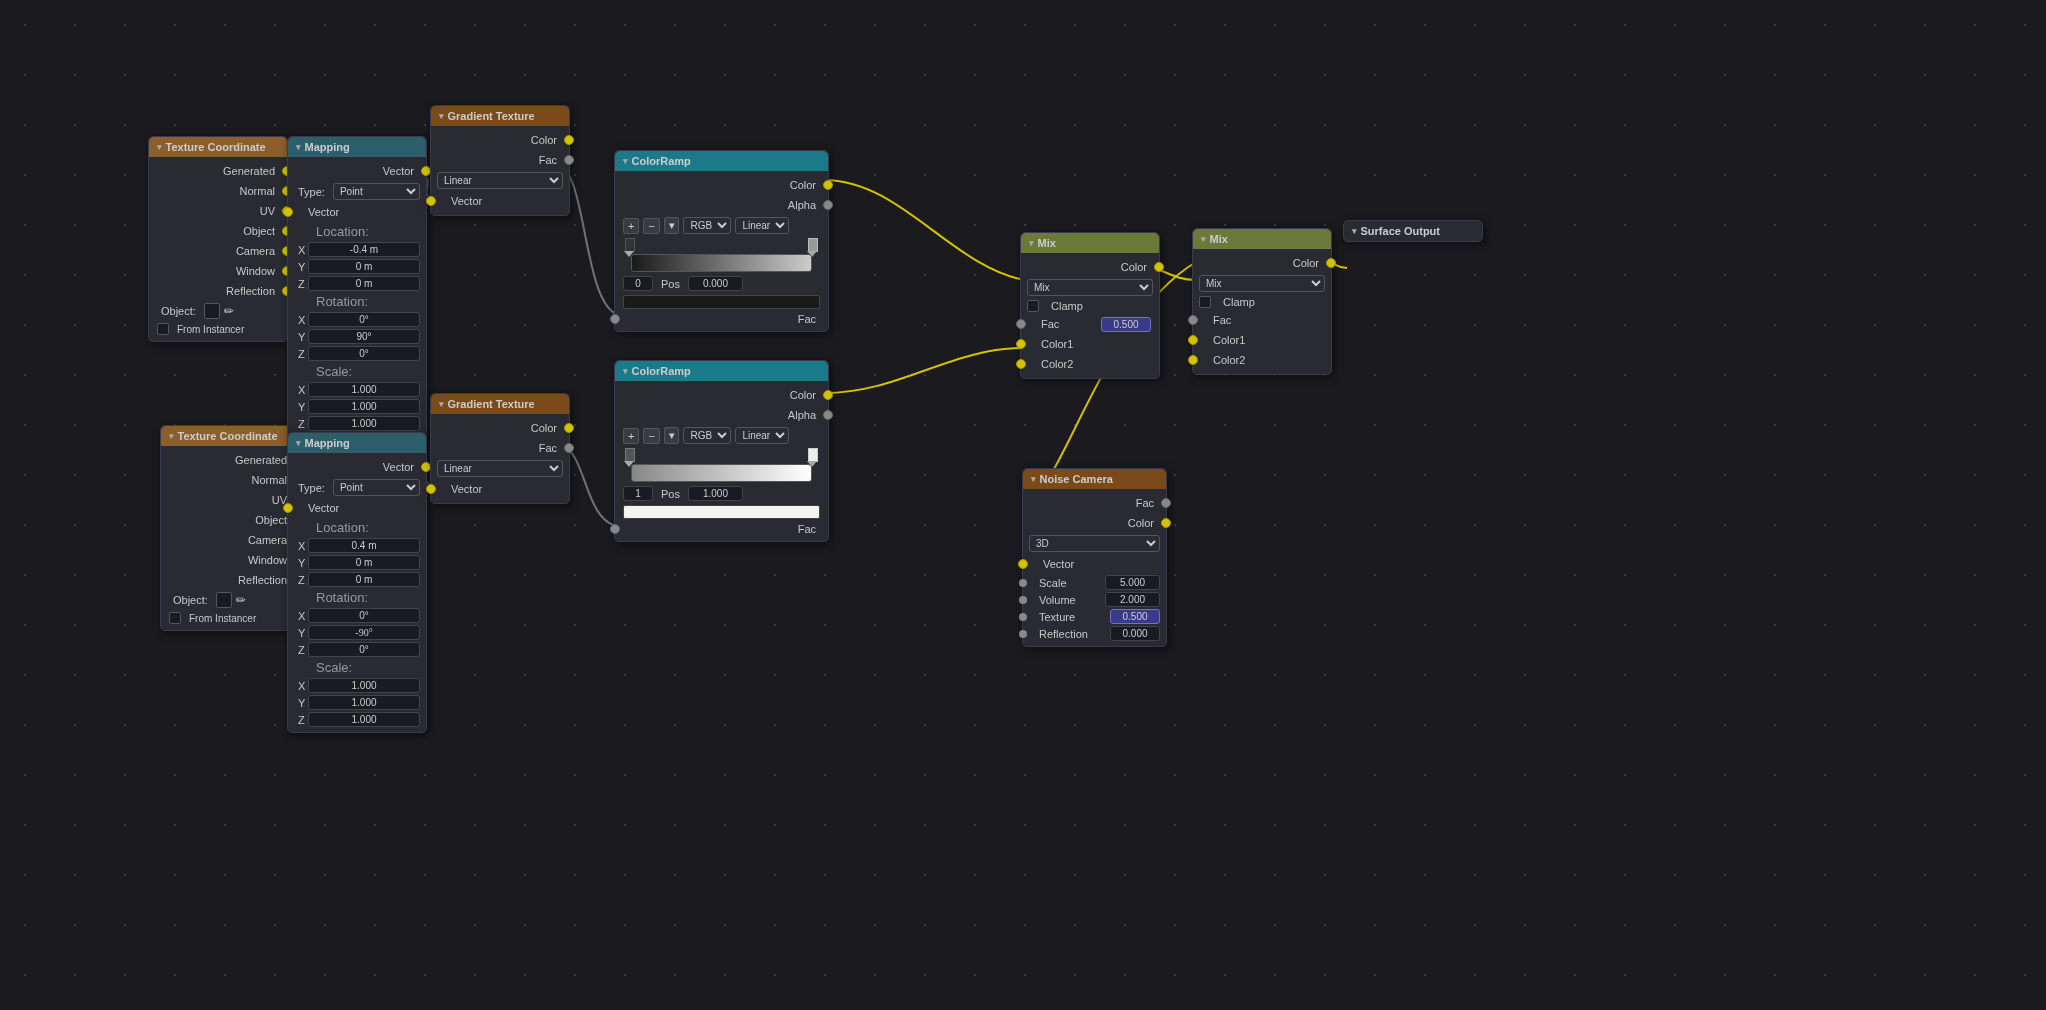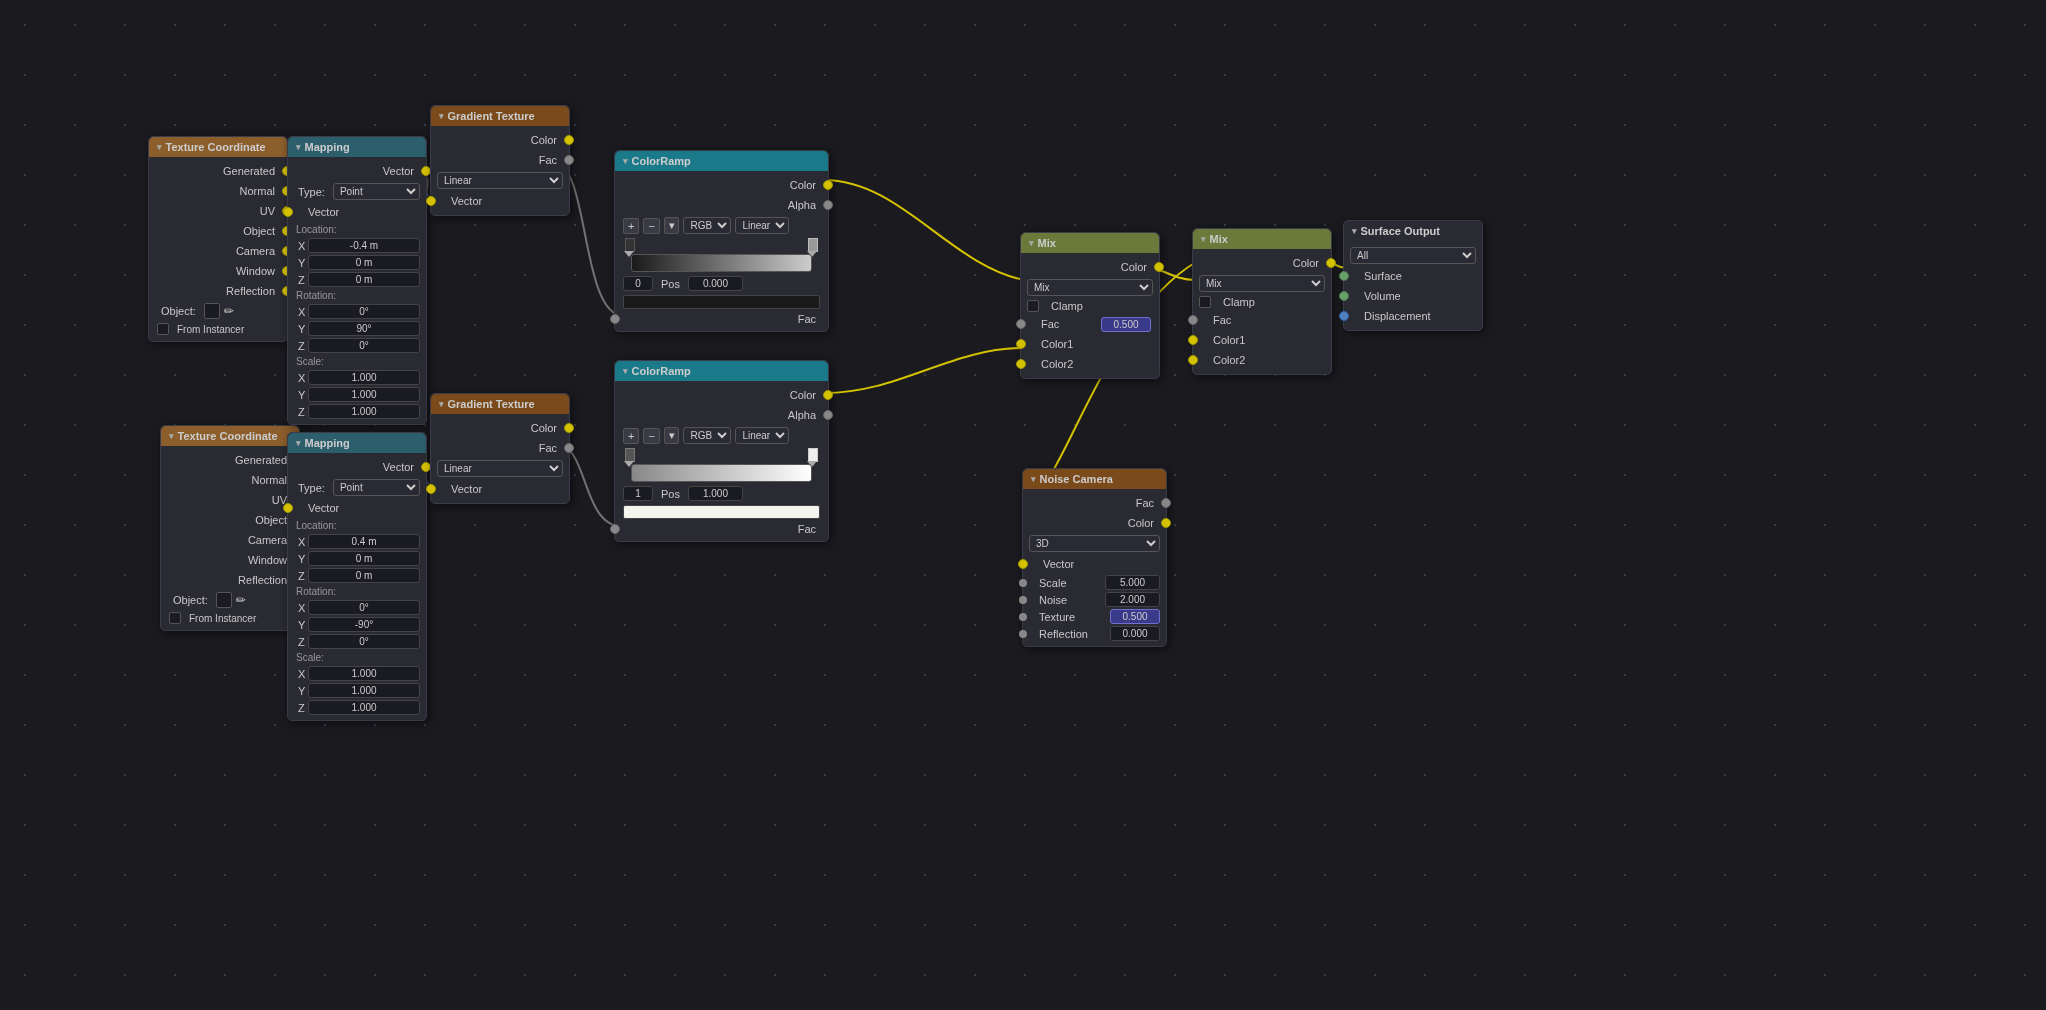--- a/index.html
+++ b/index.html
@@ -125,23 +125,24 @@
     .node-select {
       background: #2a2a35;
       border: 1px solid #555;
       color: #ccc;
       font-size: 10px;
       padding: 1px 2px;
       border-radius: 3px;
     }
 
     .section-label {
-      font-size: 10px;
+      font-size: 13px;
       color: #999;
       padding: 2px 8px;
+      margin-left: 20px;
     }
 
     
     .node-checkbox {
       width: 12px;
       height: 12px;
       background: #1a1a22;
       border: 1px solid #555;
       border-radius: 2px;
       display: inline-block;
@@ -454,21 +455,21 @@
         <span class="node-label" style="width:14px;">Z</span>
         <input type="text" class="node-input" value="0 m" style="flex: 1 1 0%;">
       </div>
       <div class="section-label">Rotation:</div>
       <div style="display:flex; align-items:center; padding:1px 6px;">
         <span class="node-label" style="width:14px;">X</span>
         <input type="text" class="node-input" value="0°" style="flex: 1 1 0%;">
       </div>
       <div style="display:flex; align-items:center; padding:1px 6px;">
         <span class="node-label" style="width:14px;">Y</span>
-        <input type="text" class="node-input" value="-90°" style="flex: 1 1 0%;">
+        <input type="text" class="node-input" value="-90°" style="flex: 1 1 0%; font-family: Liberation Serif, serif;">
       </div>
       <div style="display:flex; align-items:center; padding:1px 6px;">
         <span class="node-label" style="width:14px;">Z</span>
         <input type="text" class="node-input" value="0°" style="flex: 1 1 0%;">
       </div>
       <div class="section-label">Scale:</div>
       <div style="display:flex; align-items:center; padding:1px 6px;">
         <span class="node-label" style="width:14px;">X</span>
         <input type="text" class="node-input" value="1.000" style="flex: 1 1 0%;">
       </div>
@@ -726,55 +727,36 @@
         <span class="socket socket-left socket-yellow" style="left:-5px;"></span>
         <span class="node-label" style="margin-left:8px;">Vector</span>
       </div>
       <div style="display:flex; align-items:center; padding:1px 6px; position:relative;">
         <span class="socket" style="width:8px;height:8px;background:#888;border-radius:50%;position:absolute;left:-4px;"></span>
         <span class="node-label" style="margin-left:6px;">Scale</span>
         <input type="text" class="node-input" value="5.000" style="width: 55px; margin-left: auto;">
       </div>
       <div style="display:flex; align-items:center; padding:1px 6px; position:relative;">
         <span class="socket" style="width:8px;height:8px;background:#888;border-radius:50%;position:absolute;left:-4px;"></span>
-        <span class="node-label" style="margin-left:6px;">Noise</span>
+        <span class="node-label" style="margin-left:6px;">Volume</span>
         <input type="text" class="node-input" value="2.000" style="width: 55px; margin-left: auto;">
       </div>
       <div style="display:flex; align-items:center; padding:1px 6px; position:relative;">
         <span class="socket" style="width:8px;height:8px;background:#888;border-radius:50%;position:absolute;left:-4px;"></span>
         <span class="node-label" style="margin-left:6px;">Texture</span>
         <input type="text" class="node-input highlighted-input" value="0.500" style="width: 50px; margin-left: auto;">
       </div>
       <div style="display:flex; align-items:center; padding:1px 6px; position:relative;">
         <span class="socket" style="width:8px;height:8px;background:#888;border-radius:50%;position:absolute;left:-4px;"></span>
         <span class="node-label" style="margin-left:6px;">Reflection</span>
         <input type="text" class="node-input" value="0.000" style="width: 50px; margin-left: auto;">
       </div>
     </div>
   </div>
 
   <div class="node" style="left:1343px; top:220px; width:130px;">
     <div class="node-header header-material">
       <span class="collapse-icon">▾</span>
       <span>Surface Output</span>
     </div>
-    <div class="node-body">
-      <div style="padding: 2px 6px;">
-        <select class="node-select" style="width:100%;">
-          <option>All</option>
-        </select>
-      </div>
-      <div class="node-row left-socket">
-        <span class="socket socket-left socket-green" style="left:-5px;"></span>
-        <span class="node-label" style="margin-left:8px;">Surface</span>
-      </div>
-      <div class="node-row left-socket">
-        <span class="socket socket-left socket-green" style="left:-5px;"></span>
-        <span class="node-label" style="margin-left:8px;">Volume</span>
-      </div>
-      <div class="node-row left-socket">
-        <span class="socket socket-left socket-blue-dot" style="left:-5px;"></span>
-        <span class="node-label" style="margin-left:8px;">Displacement</span>
-      </div>
-    </div>
   </div>
 
 </div>
 
 </body></html>

